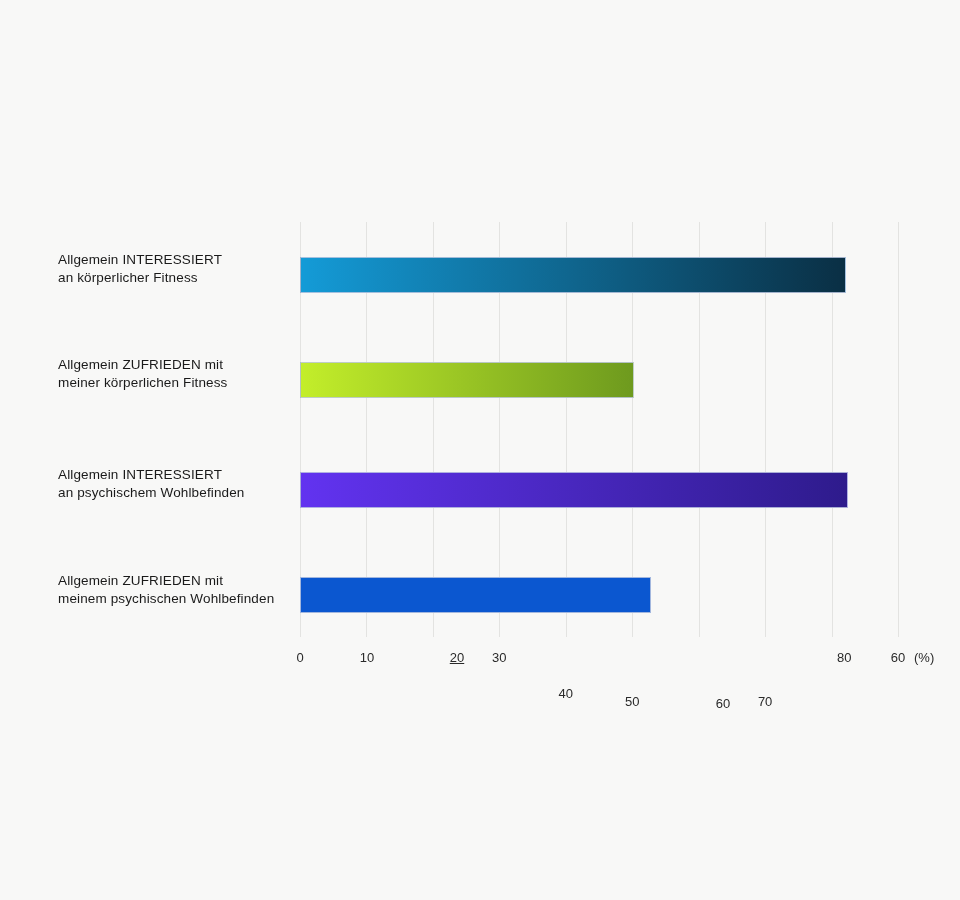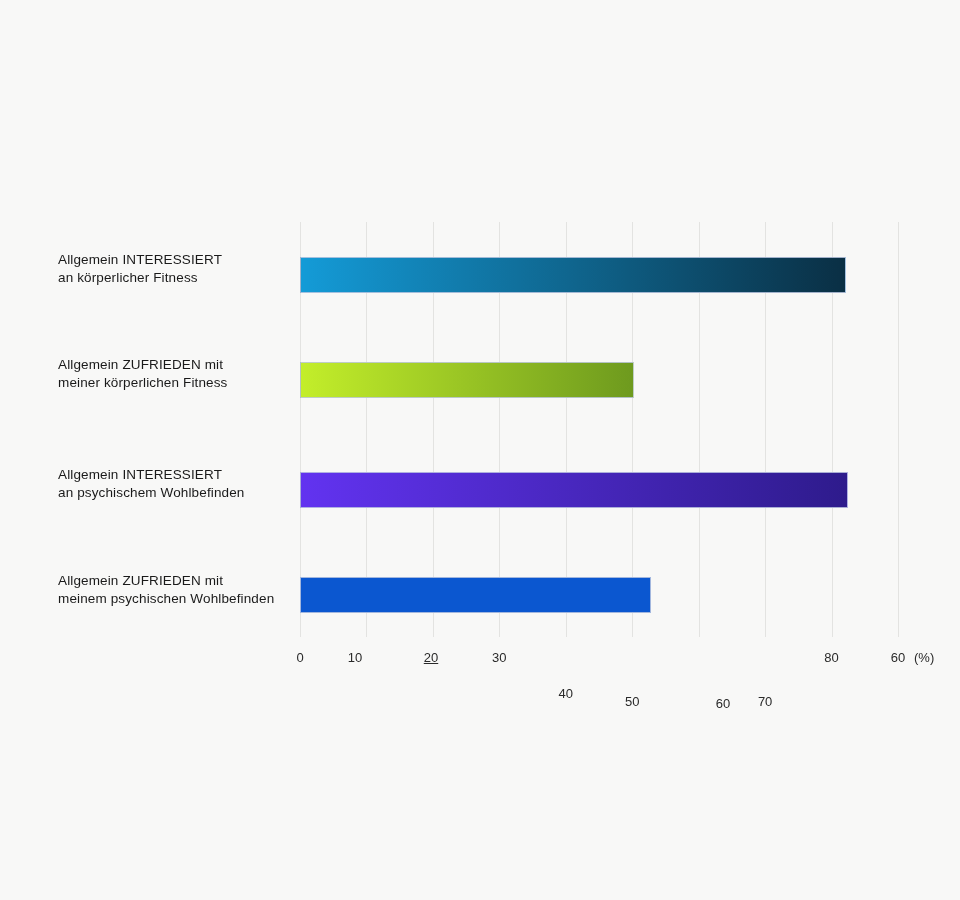--- a/index.html
+++ b/index.html
@@ -122,26 +122,26 @@
           <div class="bar" title="82.5 (%)" style="width: 548.167px; background: linear-gradient(to right, rgb(98, 51, 240) 0%, rgb(46, 27, 140) 100%);"></div>
         </div>
         <div class="bar-row" style="top: 355px;">
           <div class="bar" title="52.9 (%)" style="width: 351.491px; background: rgb(11, 87, 208);"></div>
         </div>
       </div>
   </div>
 
   <div id="tick-labels">
       <div class="tick-label" style="left: 300px;">0</div>
-      <div class="tick-label" style="left: 355px;">10</div>
-      <div class="tick-label" style="left: 431px; text-decoration: underline;">20</div>
+      <div class="tick-label" style="left: 367px;">10</div>
+      <div class="tick-label" style="left: 457px; text-decoration: underline;">20</div>
       <div class="tick-label" style="left: 499.333px;">30</div>
       <div class="tick-label" style="left: 565.778px; margin-top: 36px;">40</div>
       <div class="tick-label" style="left: 632.222px; margin-top: 44px;">50</div>
       <div class="tick-label" style="left: 723px; margin-top: 46px;">60</div>
       <div class="tick-label" style="left: 765.111px; margin-top: 44px;">70</div>
-      <div class="tick-label" style="left: 831.556px;">80</div>
+      <div class="tick-label" style="left: 831.556px; text-align: right;">80</div>
       <div class="tick-label" style="left: 898px;">60</div>
     </div>
 
   <div class="axis-unit">(%)</div>
 
 </div>
 
 </body></html>

